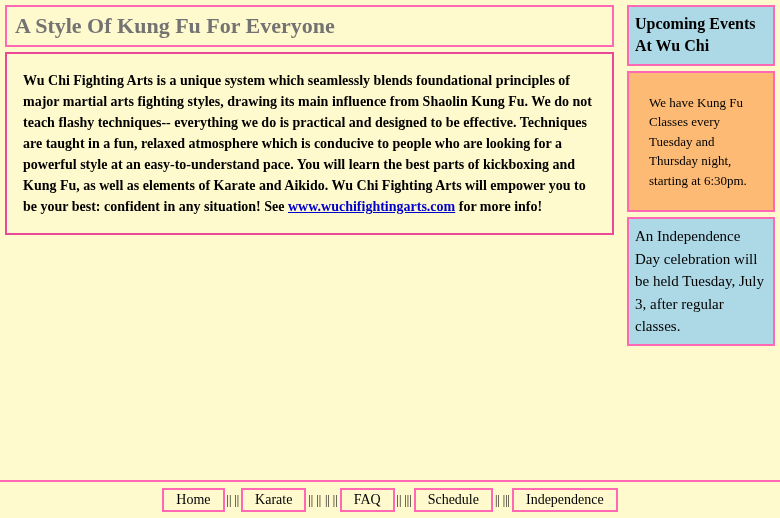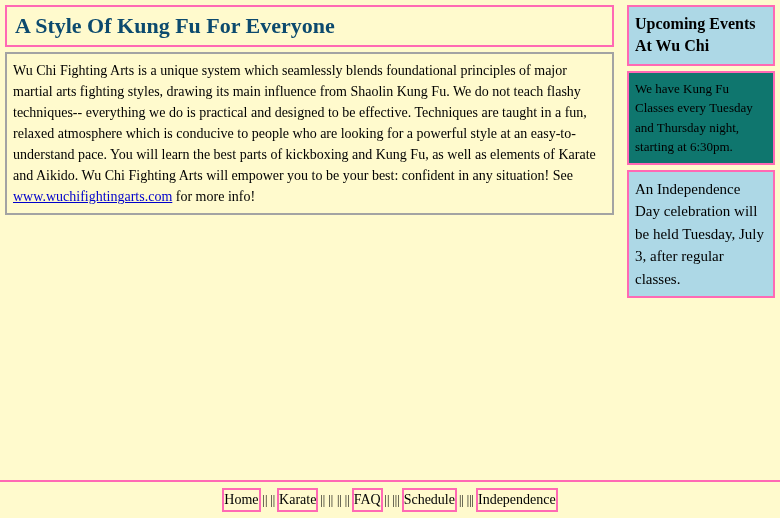--- a/index.html
+++ b/index.html
@@ -36,28 +36,29 @@
 
     .title-box {
       background-color: #fffacd;
       border: 2px solid #ff69b4;
       padding: 6px 8px;
     }
 
     .title-box h1 {
       font-size: 22px;
       font-weight: bold;
-      color: #0c4a6e;
+      color: #737373;
     }
 
     .body-text-box {
       background-color: #fffacd;
-      border: 2px solid #a3a3a3;
-      padding: 6px;
+      border: 2px solid #ec4899;
+      padding: 16px;
       line-height: 1.5;
+      font-weight: bold;
     }
 
     .body-text-box p {
       color: #000;
     }
 
     .body-text-box a {
       color: #0000cc;
       text-decoration: underline;
     }
@@ -77,23 +78,23 @@
     }
 
     .right-header-box h2 {
       font-size: 16px;
       font-weight: bold;
       color: #000;
       line-height: 1.4;
     }
 
     .right-event-box {
-      background-color: #0f766e;
+      background-color: #fdba74;
       border: 2px solid #ff69b4;
-      padding: 6px;
+      padding: 20px;
       font-family: Liberation Serif, serif;
     }
 
     .right-event-box p {
       font-size: 13px;
       line-height: 1.5;
       color: #000;
     }
 
     .right-event-box2 {
@@ -121,21 +122,21 @@
       justify-content: center;
       align-items: center;
       gap: 0;
     }
 
     .nav-bar a {
       color: #000;
       text-decoration: none;
       font-size: 14px;
       border: 2px solid #ff69b4;
-      padding: 2px 0;
+      padding: 2px 12px;
       background-color: #fffacd;
     }
 
     .nav-separator {
       color: #000;
       font-size: 12px;
       padding: 0 2px;
     }
   </style>
 </head>

